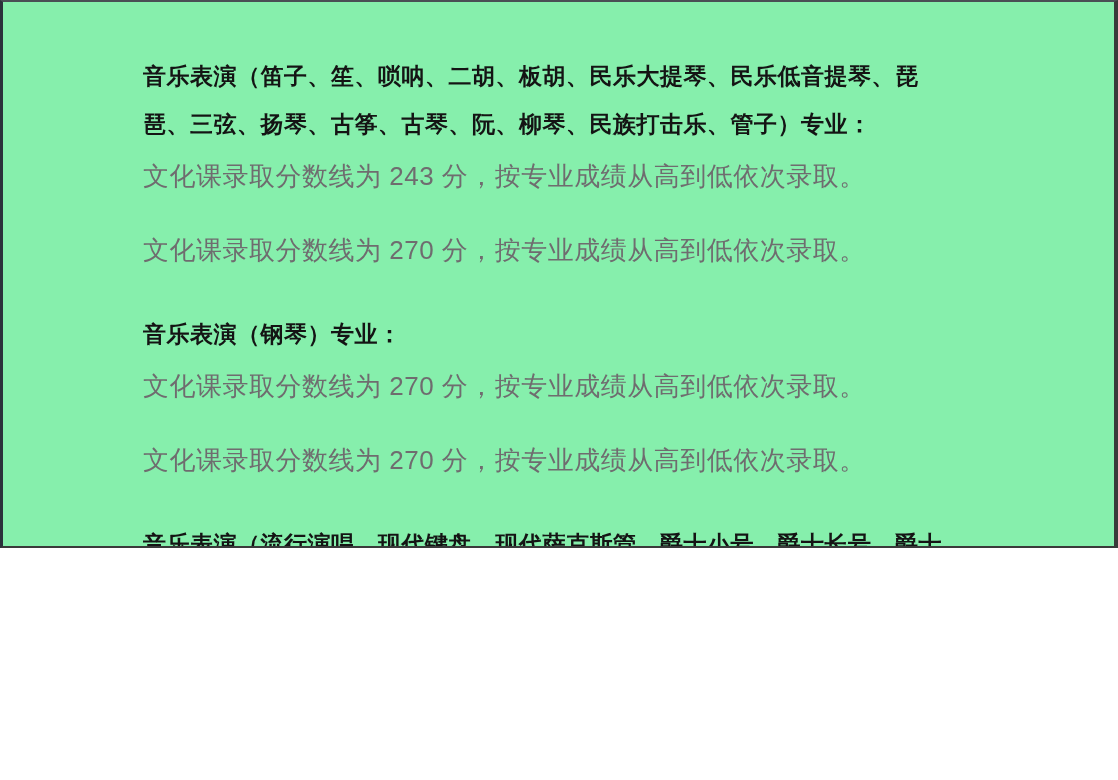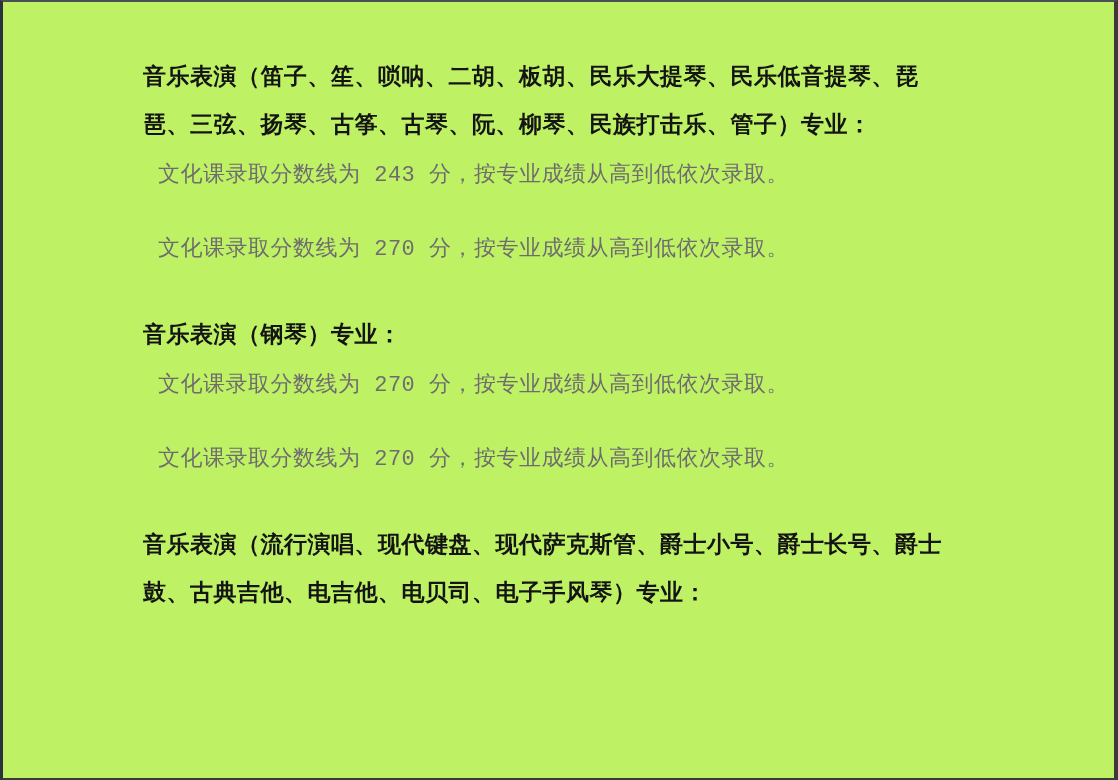--- a/index.html
+++ b/index.html
@@ -3,23 +3,23 @@
 <meta charset="utf-8">
 <style>
   html, body {
     margin: 0;
     padding: 0;
     background: #ffffff;
   }
   .frame {
     position: relative;
     width: 1118px;
-    height: 780px;
+    height: 548px;
     box-sizing: border-box;
-    background: #bef264;
+    background: #86efac;
     border-top: 2px solid #4a4f55;
     border-bottom: 2px solid #3a3a3a;
     border-left: 3px solid #2b323b;
     border-right: 4px solid #3a3a3a;
     overflow: hidden;
     font-family: "Liberation Sans", "DejaVu Sans", sans-serif;
   }
   .content {
     box-sizing: border-box;
     padding: 50px 152px 0 140px;
@@ -30,26 +30,26 @@
   .section-heading {
     font-family: "DejaVu Sans", "Liberation Sans", sans-serif;
     font-weight: 900;
     font-size: 23px;
     line-height: 48px;
     color: #141414;
     letter-spacing: 0.5px;
     margin: 0;
   }
   .section-body {
-    font-family: Liberation Mono, monospace;
+    font-family: Liberation Sans, sans-serif;
     font-weight: 400;
-    font-size: 22px;
+    font-size: 26px;
     line-height: 28px;
     color: #6f6c6f;
-    margin: 14px 0 0 15px;
+    margin: 14px 0 0 0;
     letter-spacing: 0.5px;
   }
 </style>
 </head>
 <body>
 
 <div class="frame">
   <div class="content">
 
     <div class="section">

